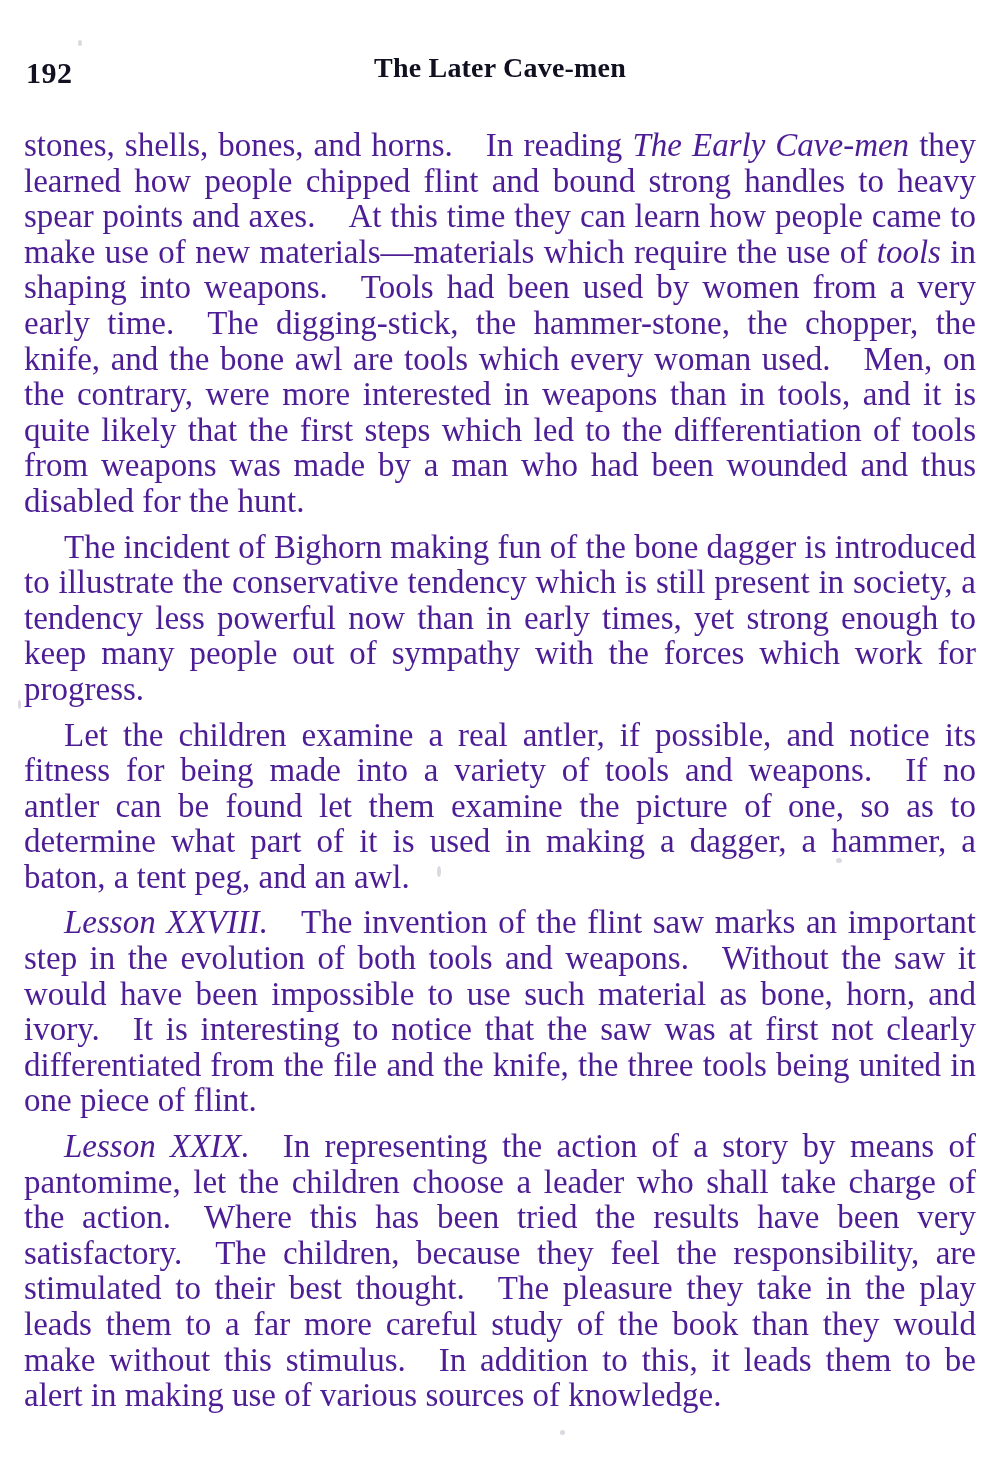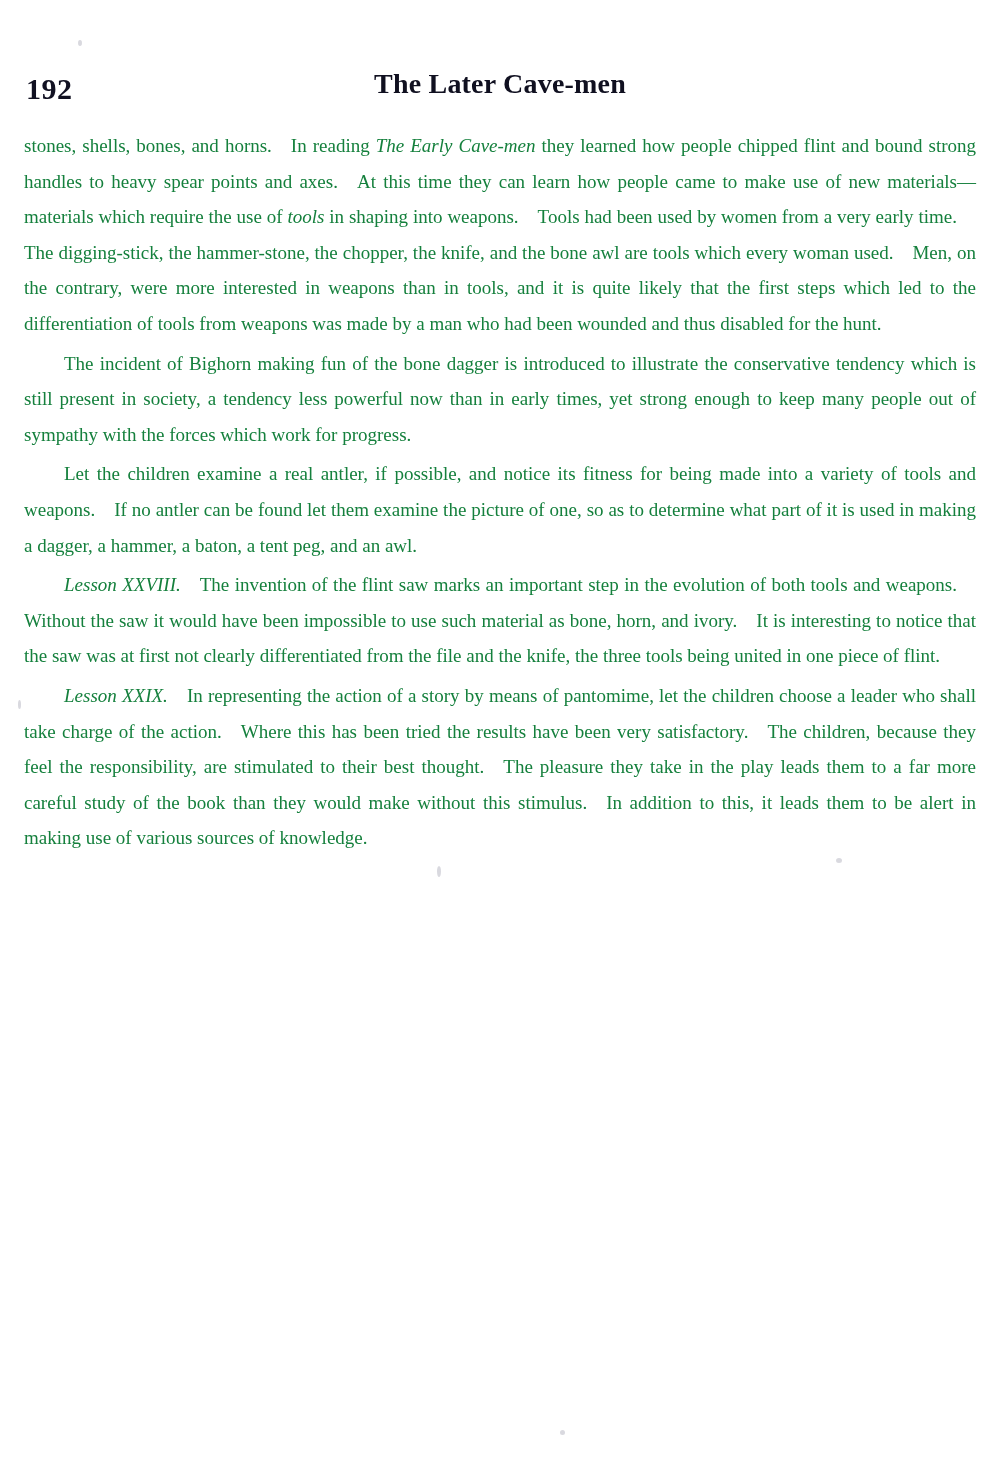--- a/index.html
+++ b/index.html
@@ -20,21 +20,21 @@
     left: 0;
     top: 0;
     width: 1000px;
     height: 1468px;
     padding: 0;
     box-sizing: border-box;
   }
   .header {
     position: absolute;
     left: 26px;
-    top: 68px;
+    top: 52px;
     width: 948px;
     height: 46px;
   }
   .page-number {
     position: absolute;
     left: 0;
     top: 4px;
     font-size: 30px;
     font-weight: bold;
     letter-spacing: 0.5px;
@@ -49,35 +49,35 @@
     font-size: 28px;
     font-weight: bold;
     letter-spacing: 0.2px;
     color: #101020;
   }
   .body-text {
     position: absolute;
     left: 24px;
     top: 128px;
     width: 952px;
-    font-size: 19px;
+    font-size: 33px;
     line-height: 35.6px;
     text-align: justify;
     text-justify: inter-word;
-    color: #15803d;
+    color: #4c1d95;
   }
   .para {
     margin: 0;
     text-indent: 40px;
   }
   .para.first {
     text-indent: 0;
   }
   .para + .para {
-    margin-top: 4px;
+    margin-top: 10px;
   }
   i, .ital {
     font-style: italic;
   }
   
   .speck {
     position: absolute;
     background: #b9b9c4;
     border-radius: 50%;
     opacity: 0.55;

